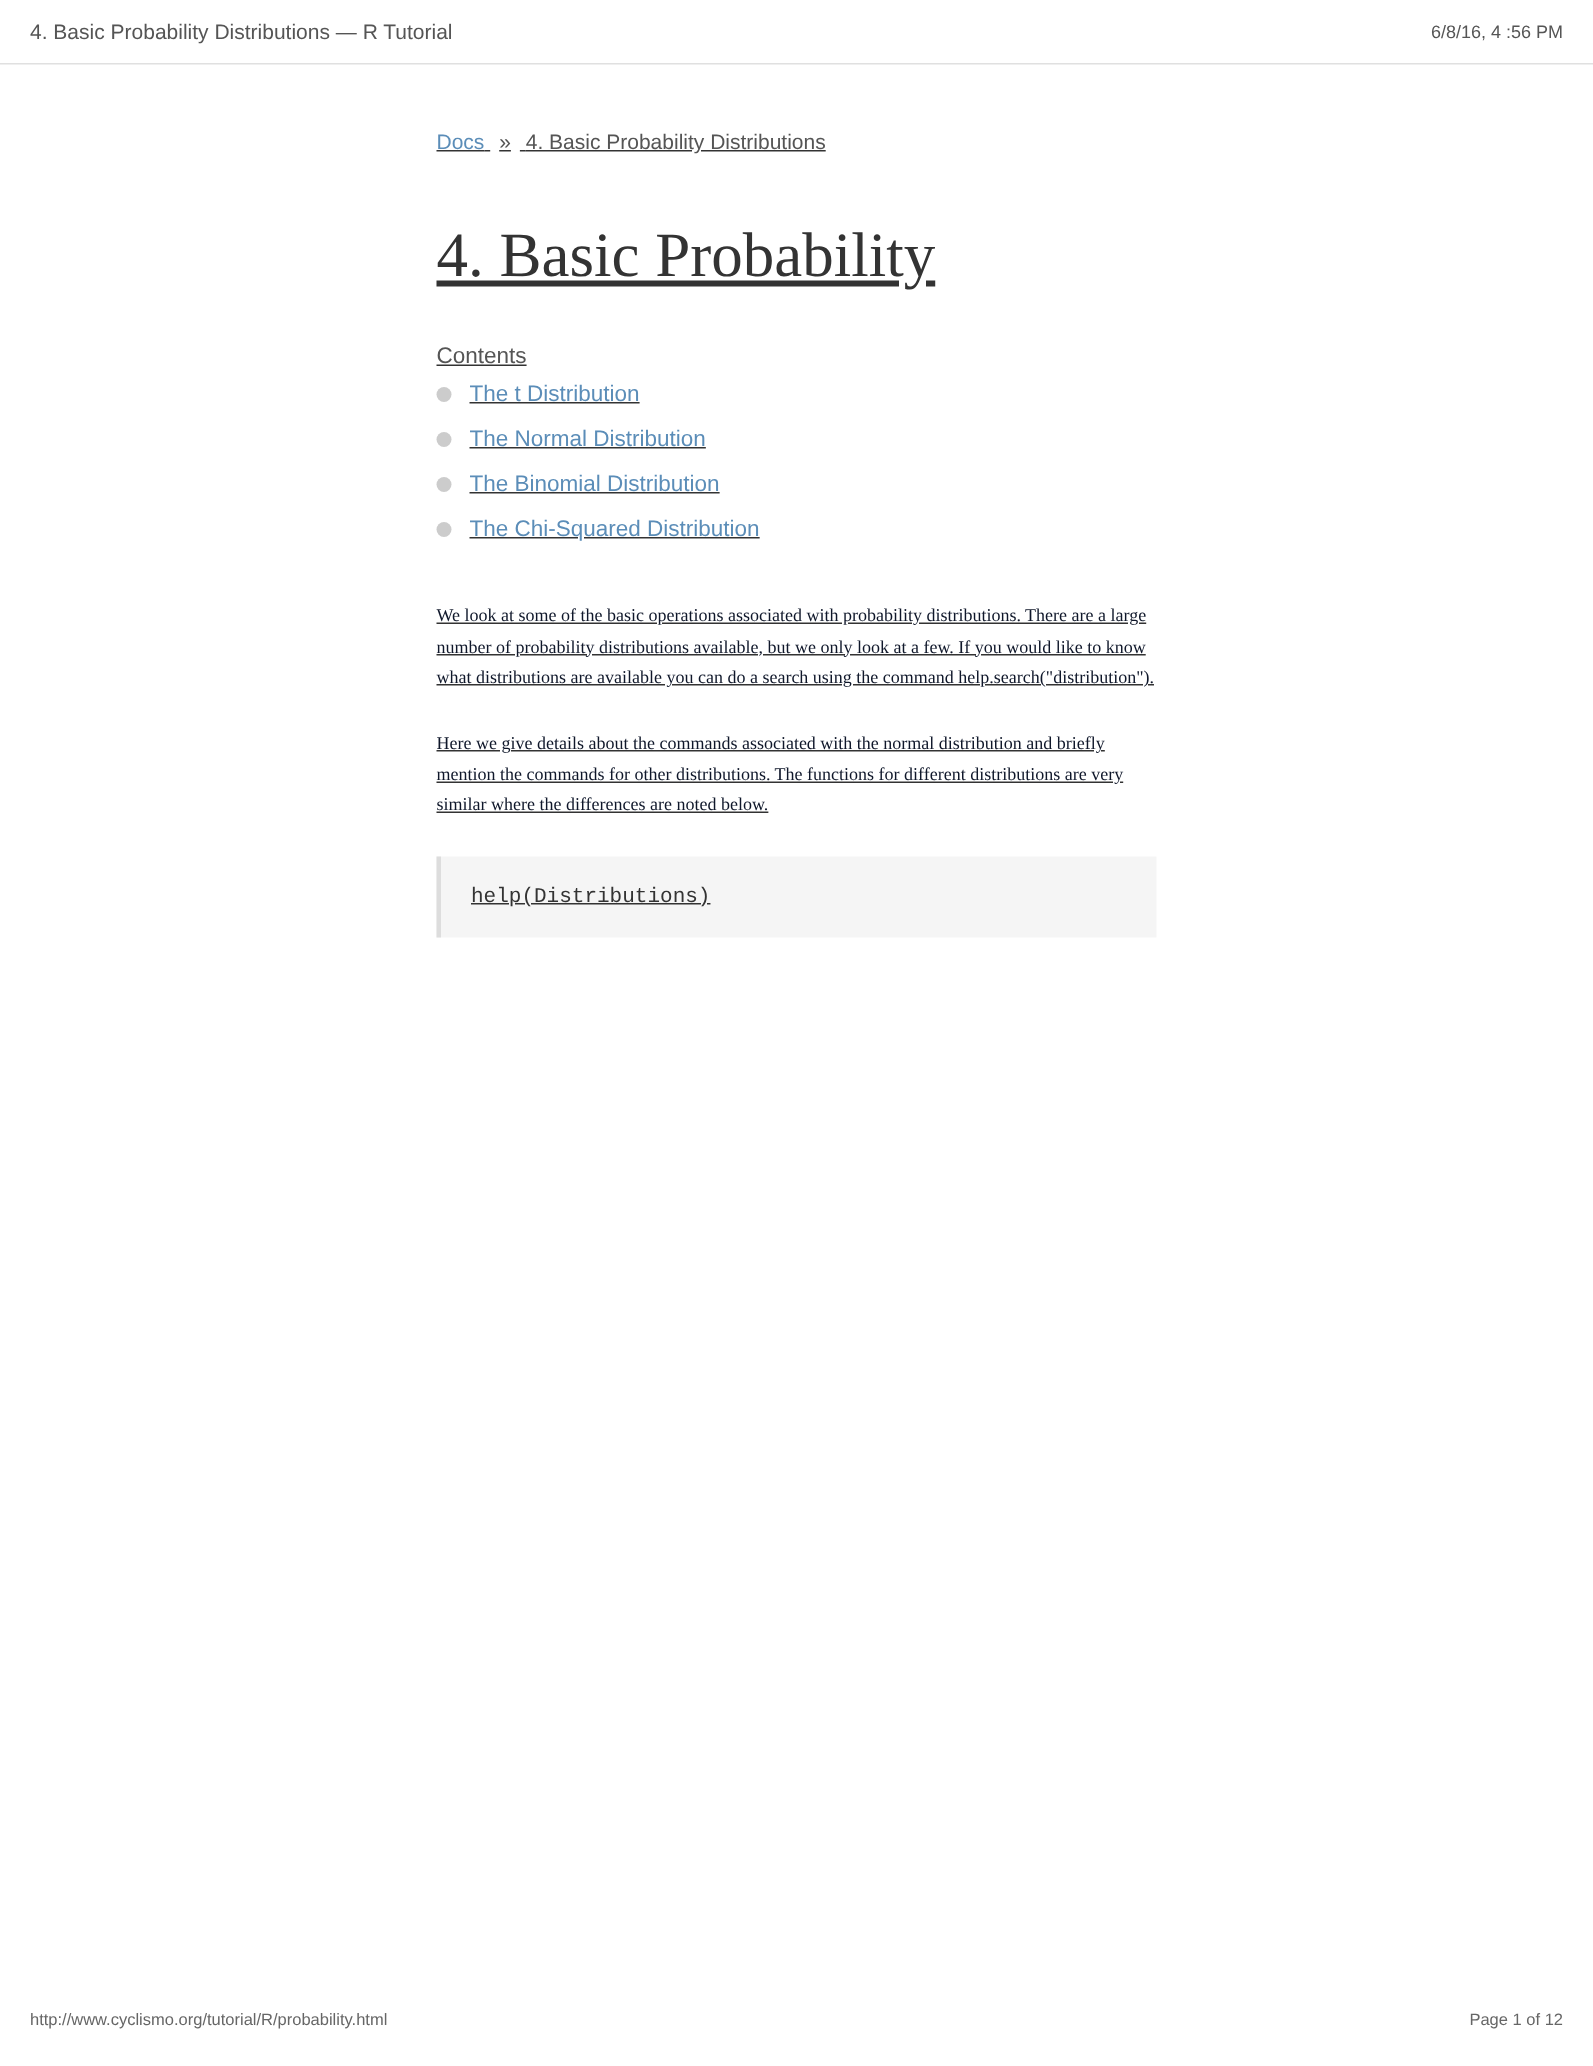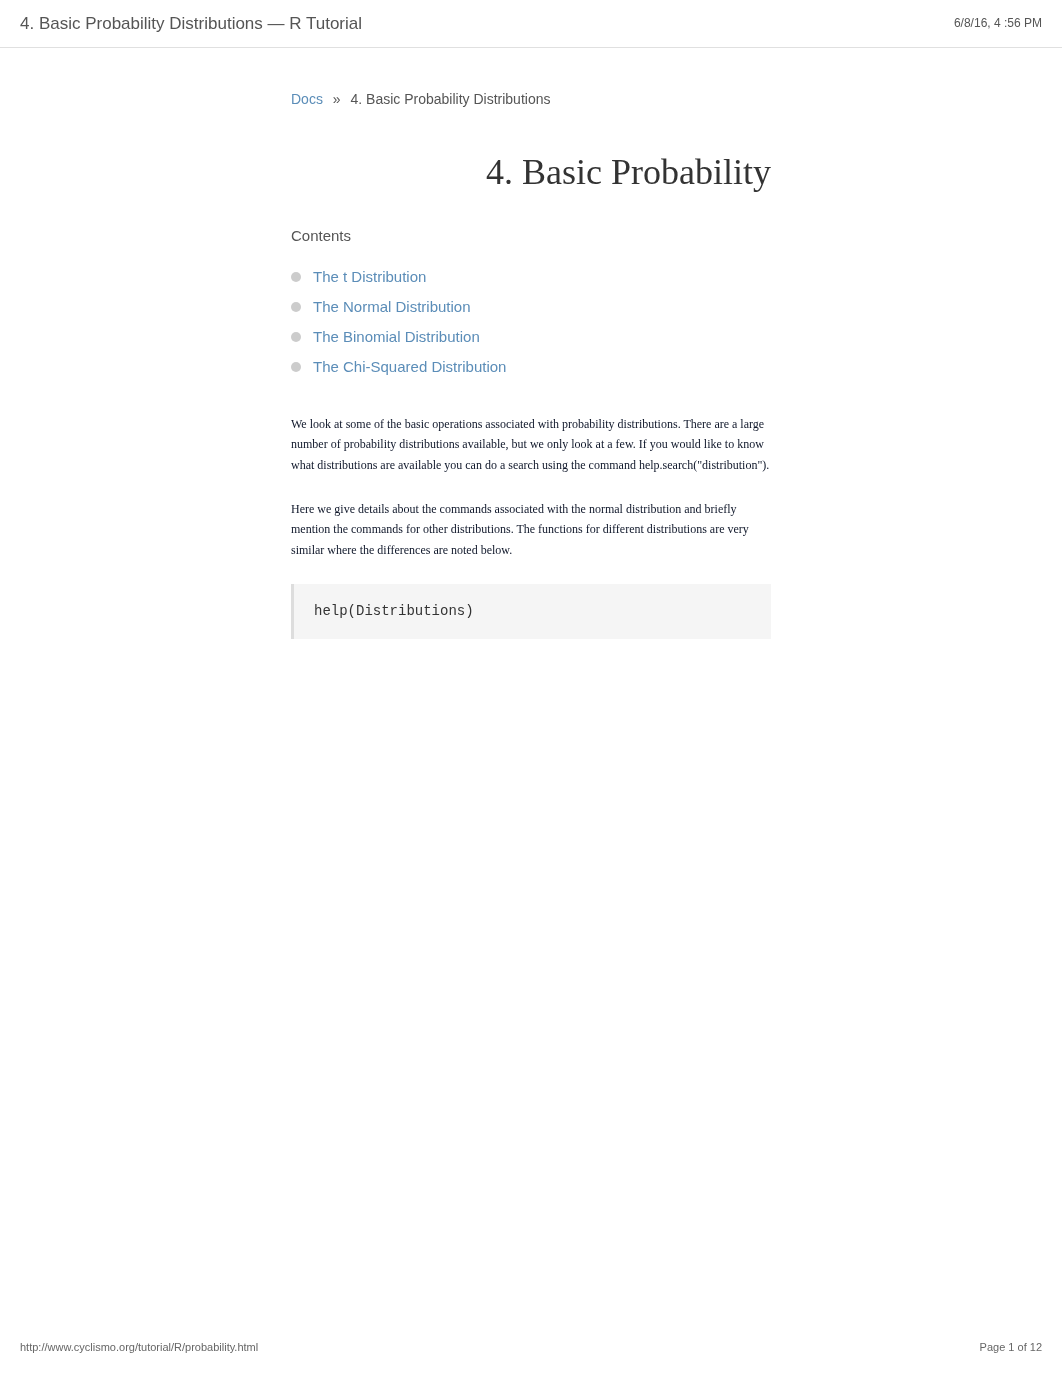--- a/index.html
+++ b/index.html
@@ -24,33 +24,34 @@
       justify-content: space-between;
       align-items: center;
       padding: 10px 20px;
       border-bottom: 1px solid #e0e0e0;
       font-size: 12px;
       color: #555;
       font-family: Arial, Helvetica, sans-serif;
     }
 
     .page-title-bar {
-      font-size: 17px;
+      font-size: 14px;
       color: #555;
     }
 
     .page-timestamp {
       font-size: 12px;
       color: #555;
     }
 
     .main-content {
       max-width: 520px;
       margin: 0 auto;
       padding: 40px 20px;
+      text-decoration: underline;
     }
 
     .breadcrumb {
       font-family: Arial, Helvetica, sans-serif;
       font-size: 14px;
       color: #555;
       margin-bottom: 40px;
     }
 
     .breadcrumb a {
@@ -61,34 +62,33 @@
     .breadcrumb-separator {
       margin: 0 6px;
       color: #555;
     }
 
     .breadcrumb-current {
       color: #555;
     }
 
     h1 {
-      font-size: 36px;
+      font-size: 42px;
       font-weight: normal;
       color: #333;
       line-height: 1.2;
       margin-bottom: 30px;
       font-family: Georgia, serif;
-      text-align: right;
     }
 
     .contents-label {
       font-family: Arial, Helvetica, sans-serif;
       font-size: 15px;
       color: #555;
-      margin-bottom: 17px;
+      margin-bottom: 1px;
     }
 
     .toc-list {
       list-style: none;
       margin-bottom: 35px;
     }
 
     .toc-list li {
       display: flex;
       align-items: center;

